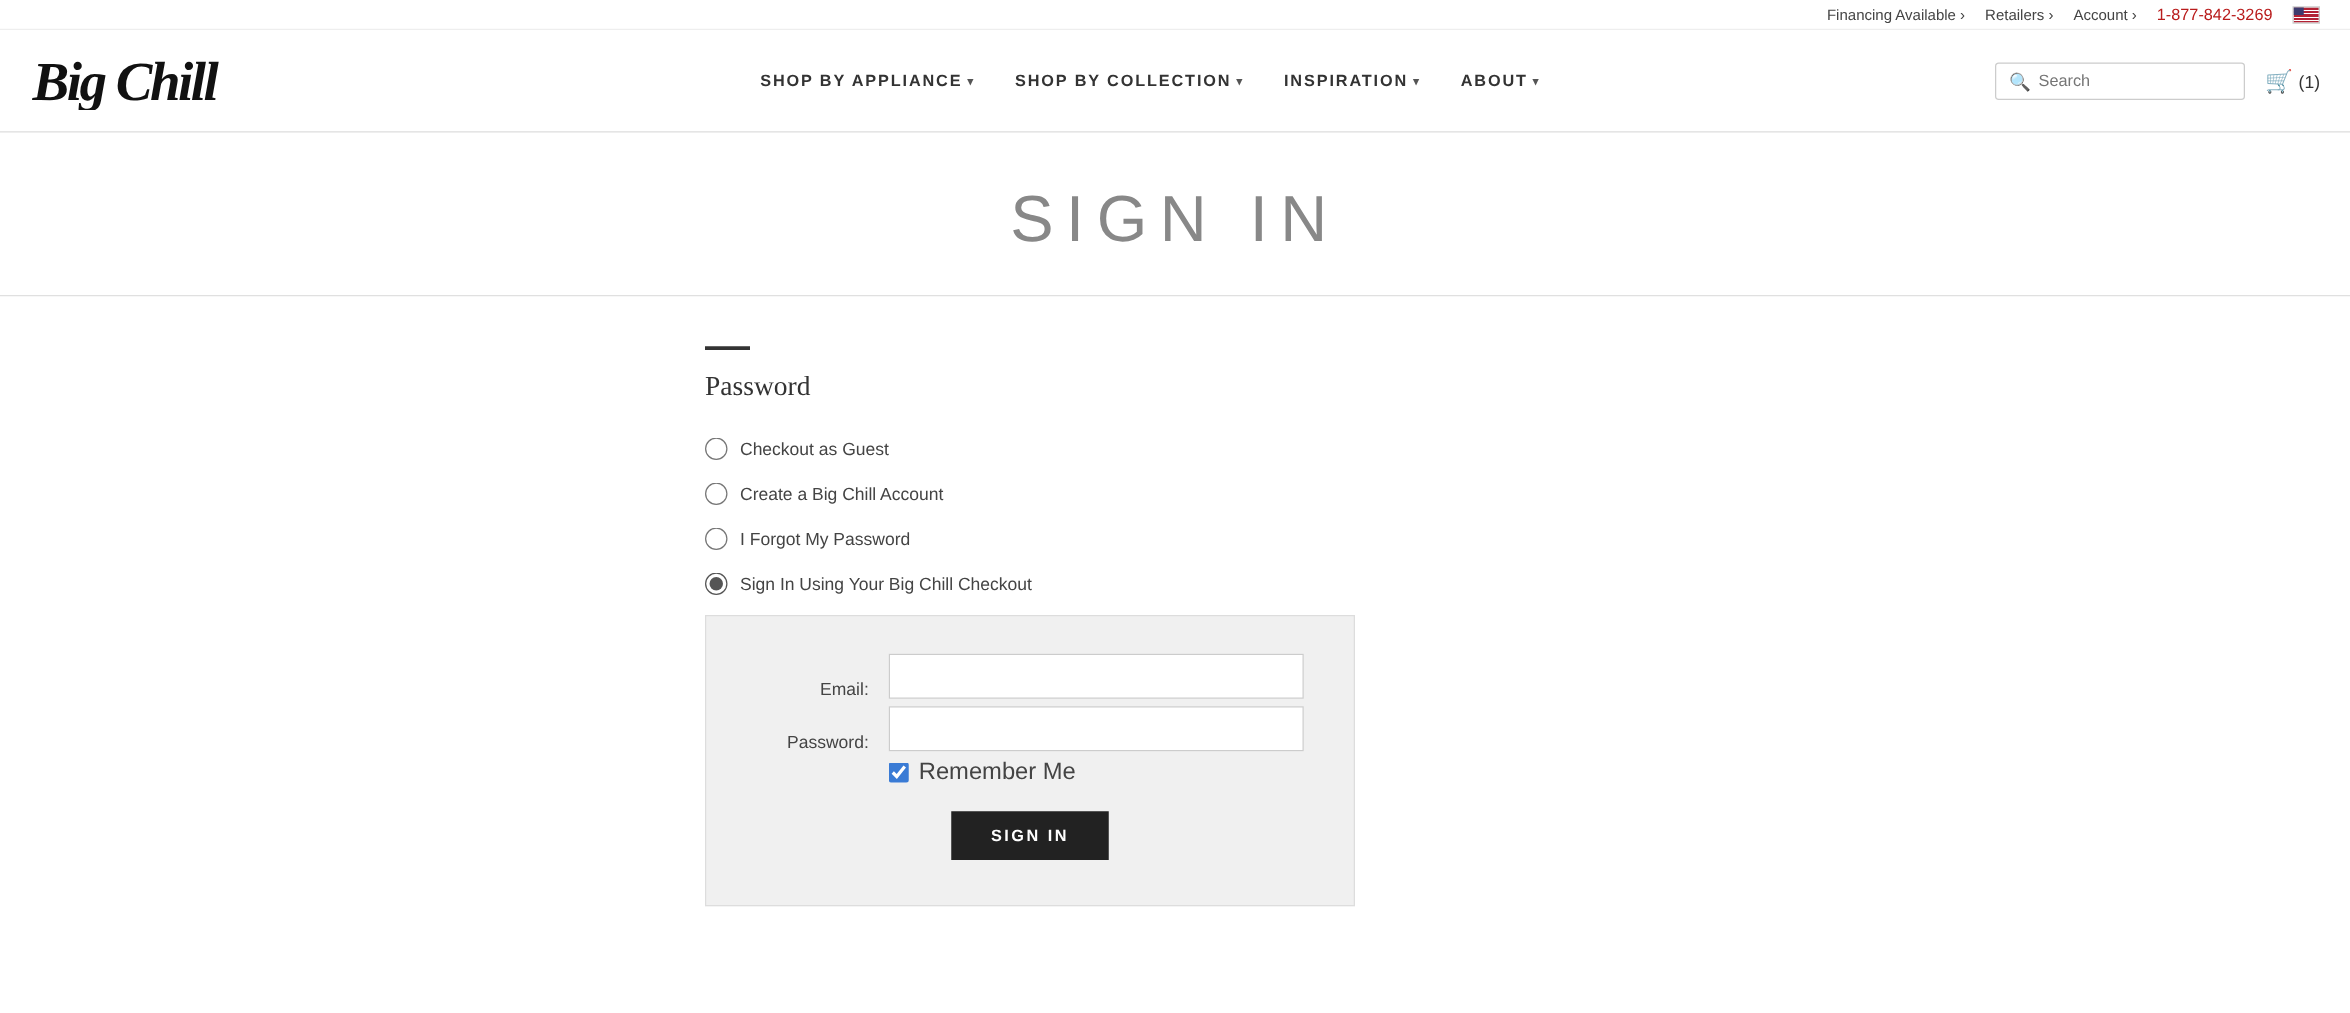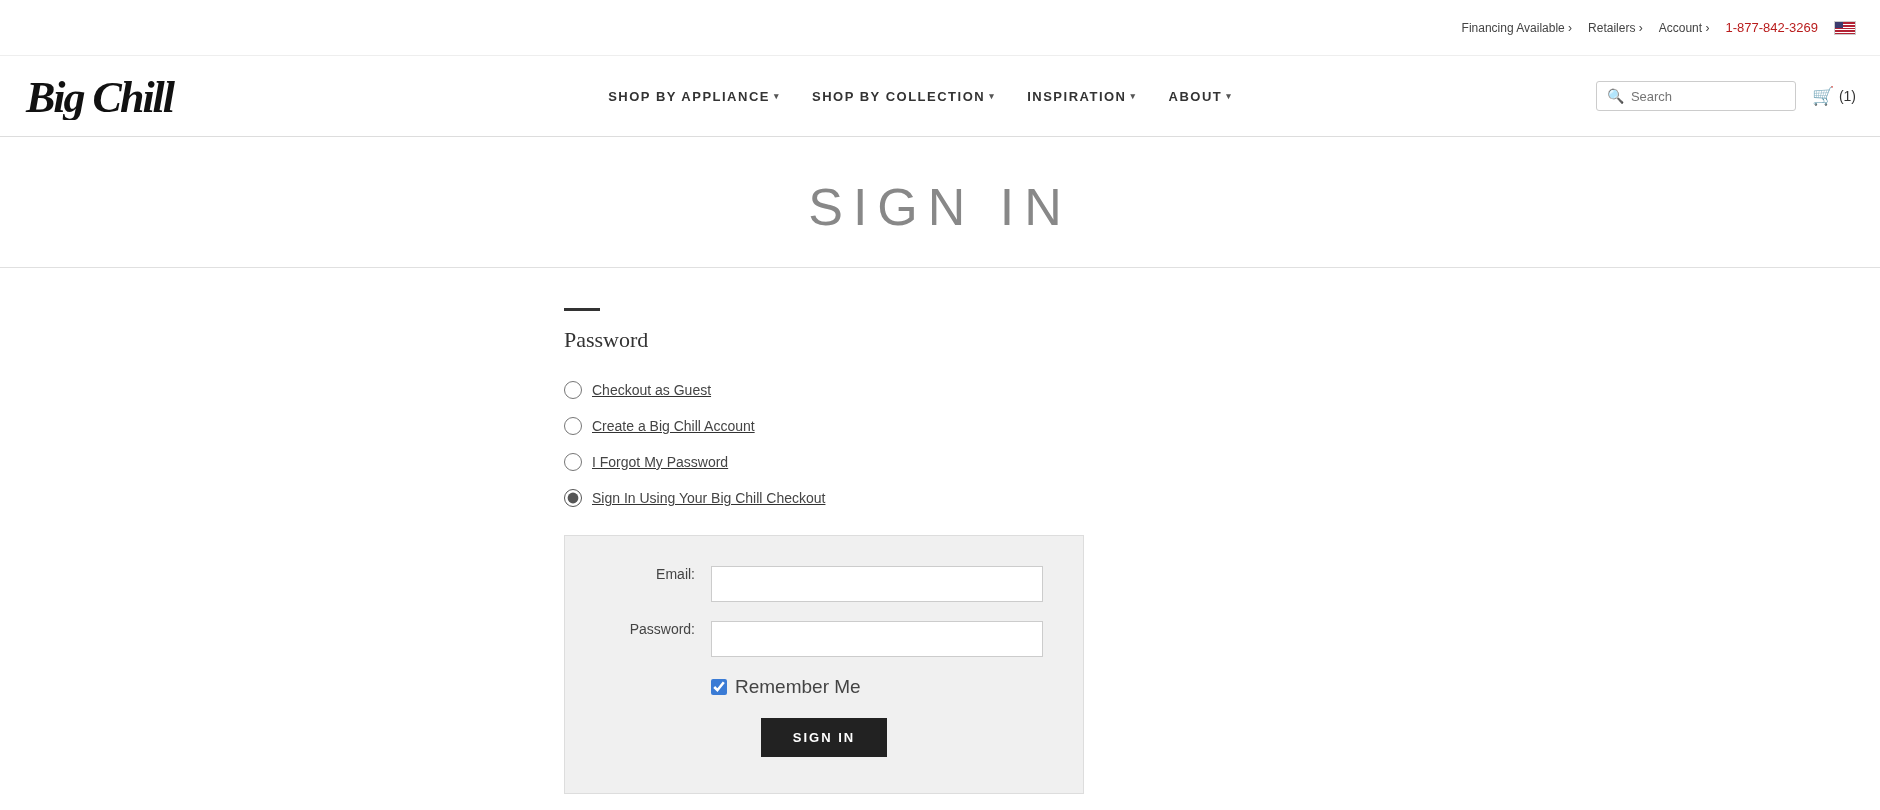--- a/index.html
+++ b/index.html
@@ -4,21 +4,21 @@
   <style>
     * { box-sizing: border-box; margin: 0; padding: 0; }
     body { font-family: Arial, sans-serif; background: #fff; color: #333; }
 
     
     .utility-bar {
       display: flex;
       justify-content: flex-end;
       align-items: center;
       gap: 16px;
-      padding: 20px 24px;
+      padding: 4px 24px;
       font-size: 12px;
       color: #444;
       border-bottom: 1px solid #eee;
       background: #fff;
     }
     .utility-bar a {
       color: #444;
       text-decoration: none;
       cursor: pointer;
     }
@@ -168,22 +168,21 @@
       font-weight: normal;
       color: #333;
       margin-bottom: 28px;
       font-family: Georgia, serif;
     }
 
     .radio-list {
       display: flex;
       flex-direction: column;
       gap: 18px;
-      margin-bottom: 28px;
-      text-decoration: underline;
+      margin-bottom: 16px;
     }
     .radio-item {
       display: flex;
       align-items: center;
       gap: 10px;
       font-size: 14px;
       color: #444;
       cursor: pointer;
     }
     .radio-input {
@@ -195,22 +194,22 @@
 
     
     .signin-panel {
       background: #f0f0f0;
       border: 1px solid #ddd;
       padding: 30px 40px 36px;
       max-width: 520px;
     }
     .form-row {
       display: flex;
-      align-items: flex-start;
-      margin-bottom: 19px;
+      align-items: flex-end;
+      margin-bottom: 6px;
       gap: 16px;
     }
     .form-label {
       font-size: 14px;
       color: #444;
       width: 90px;
       text-align: right;
       flex-shrink: 0;
     }
     .form-input {

